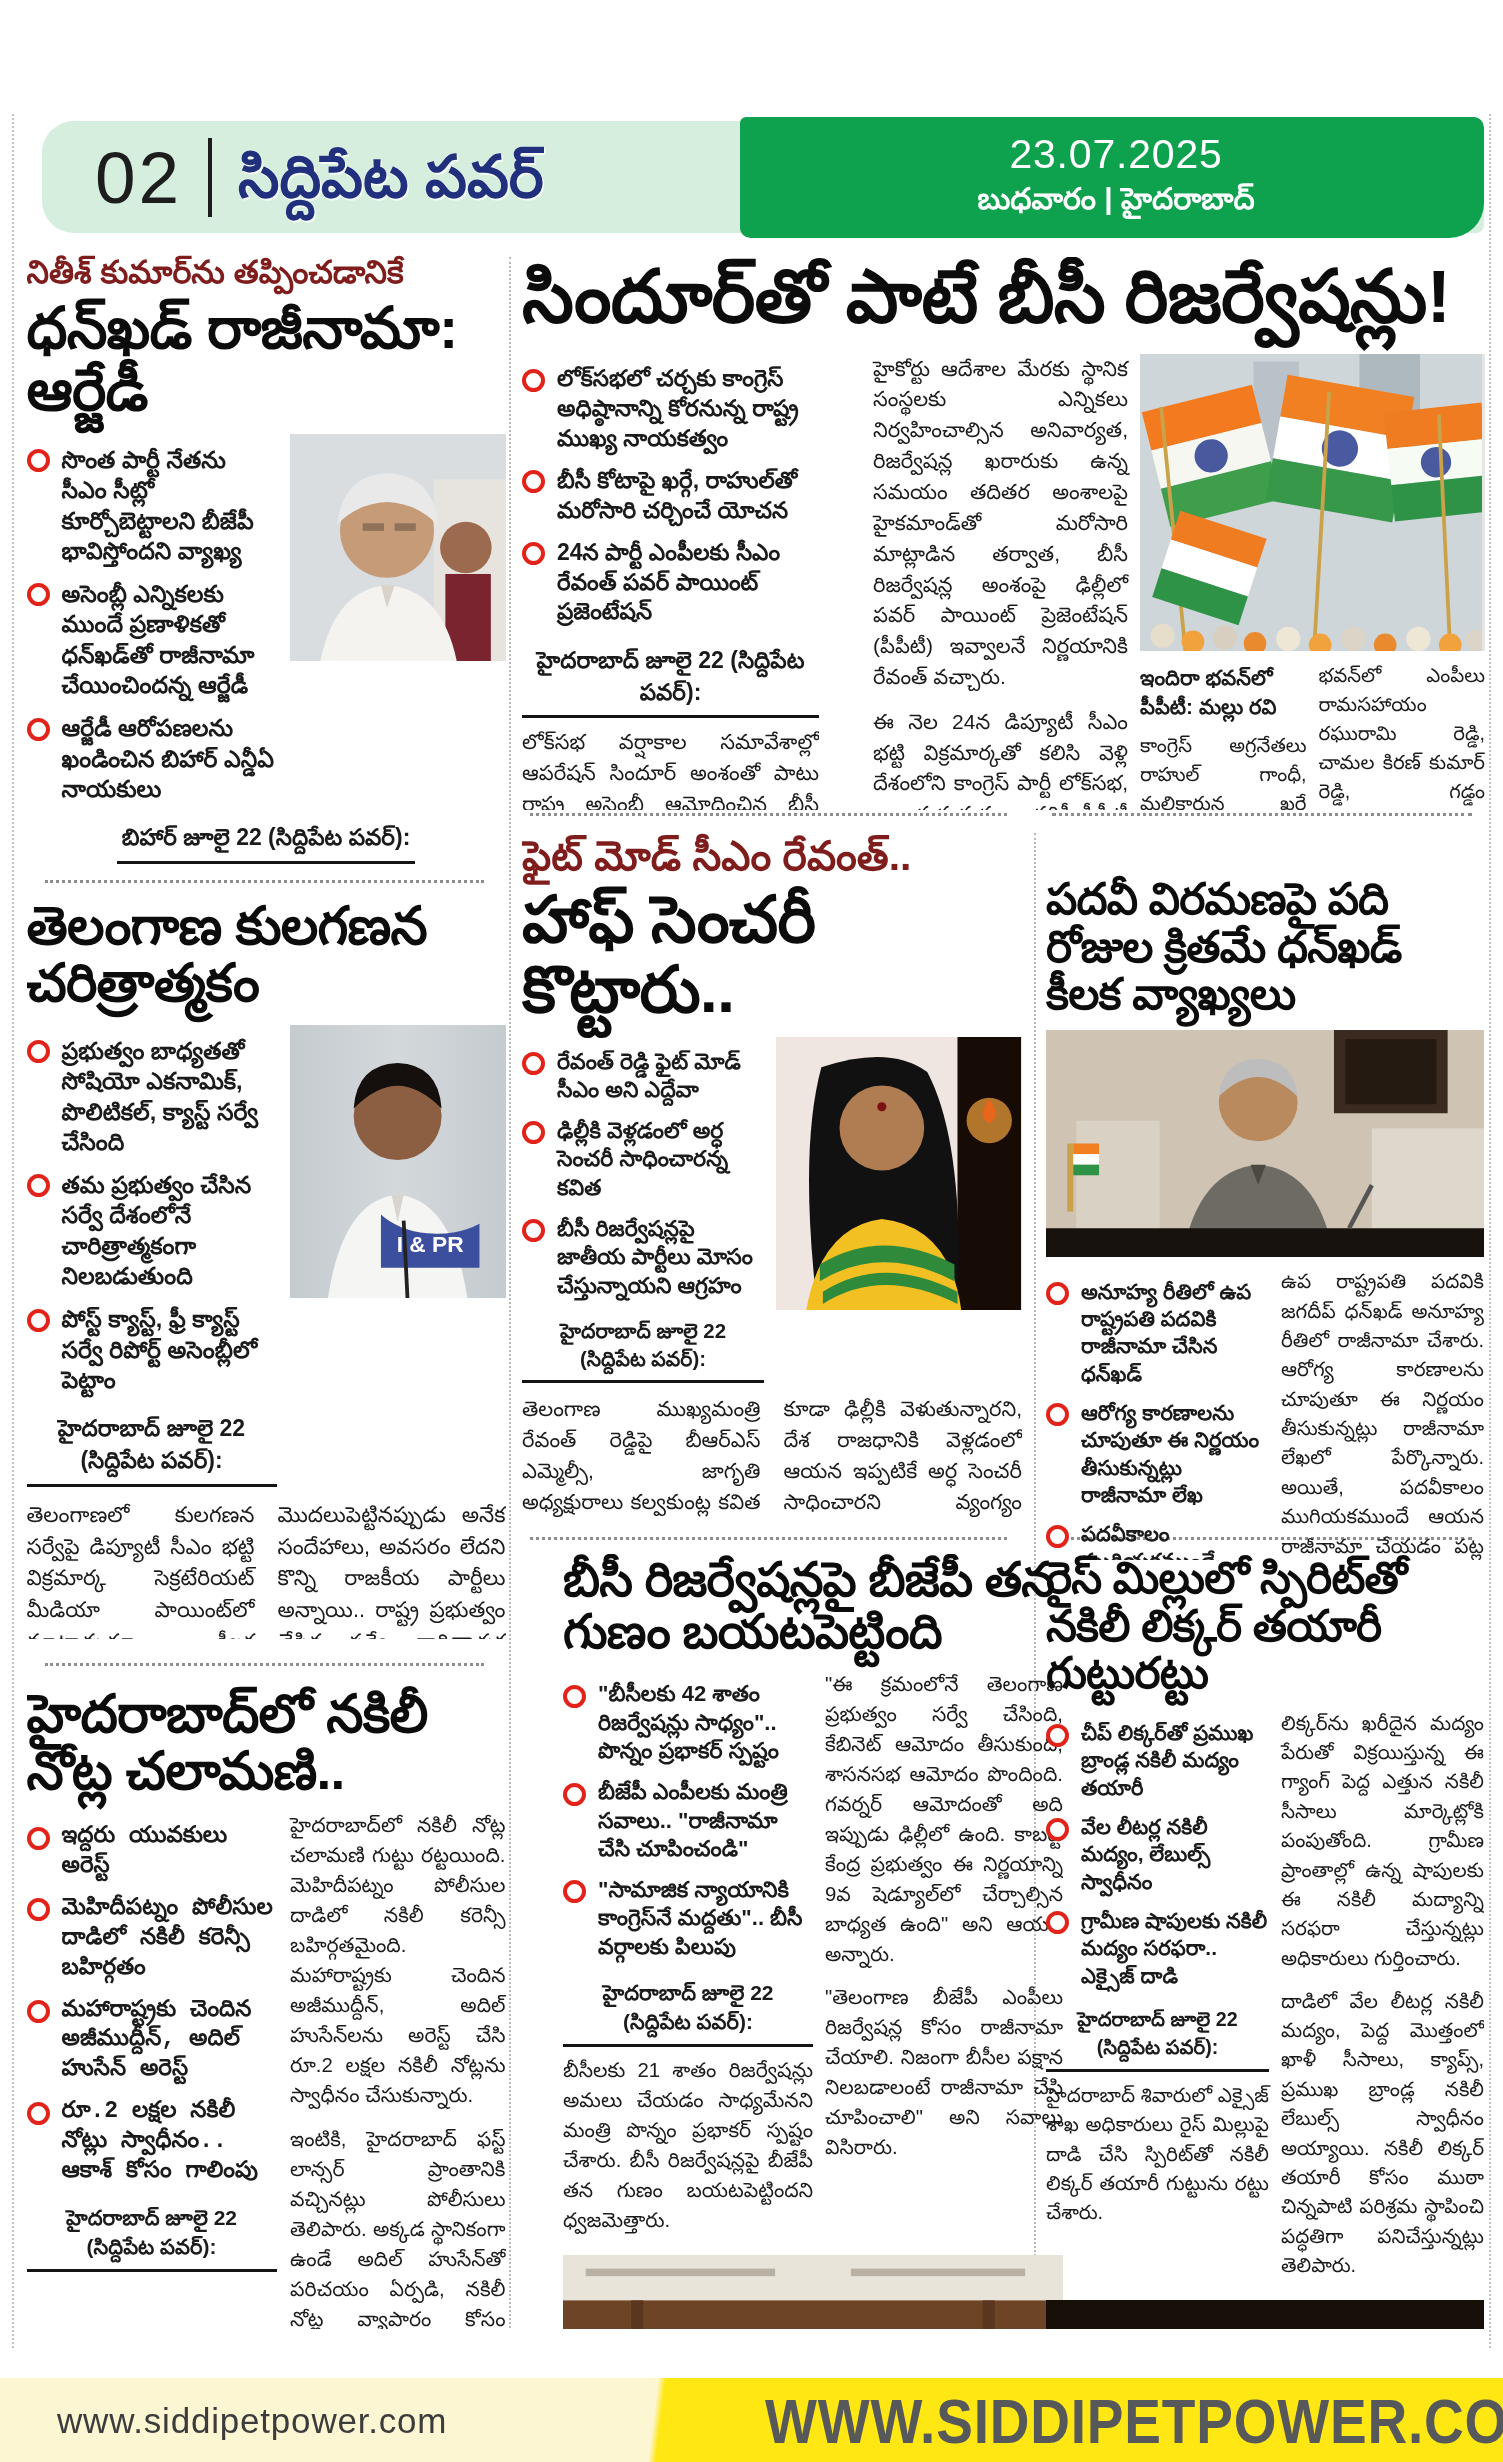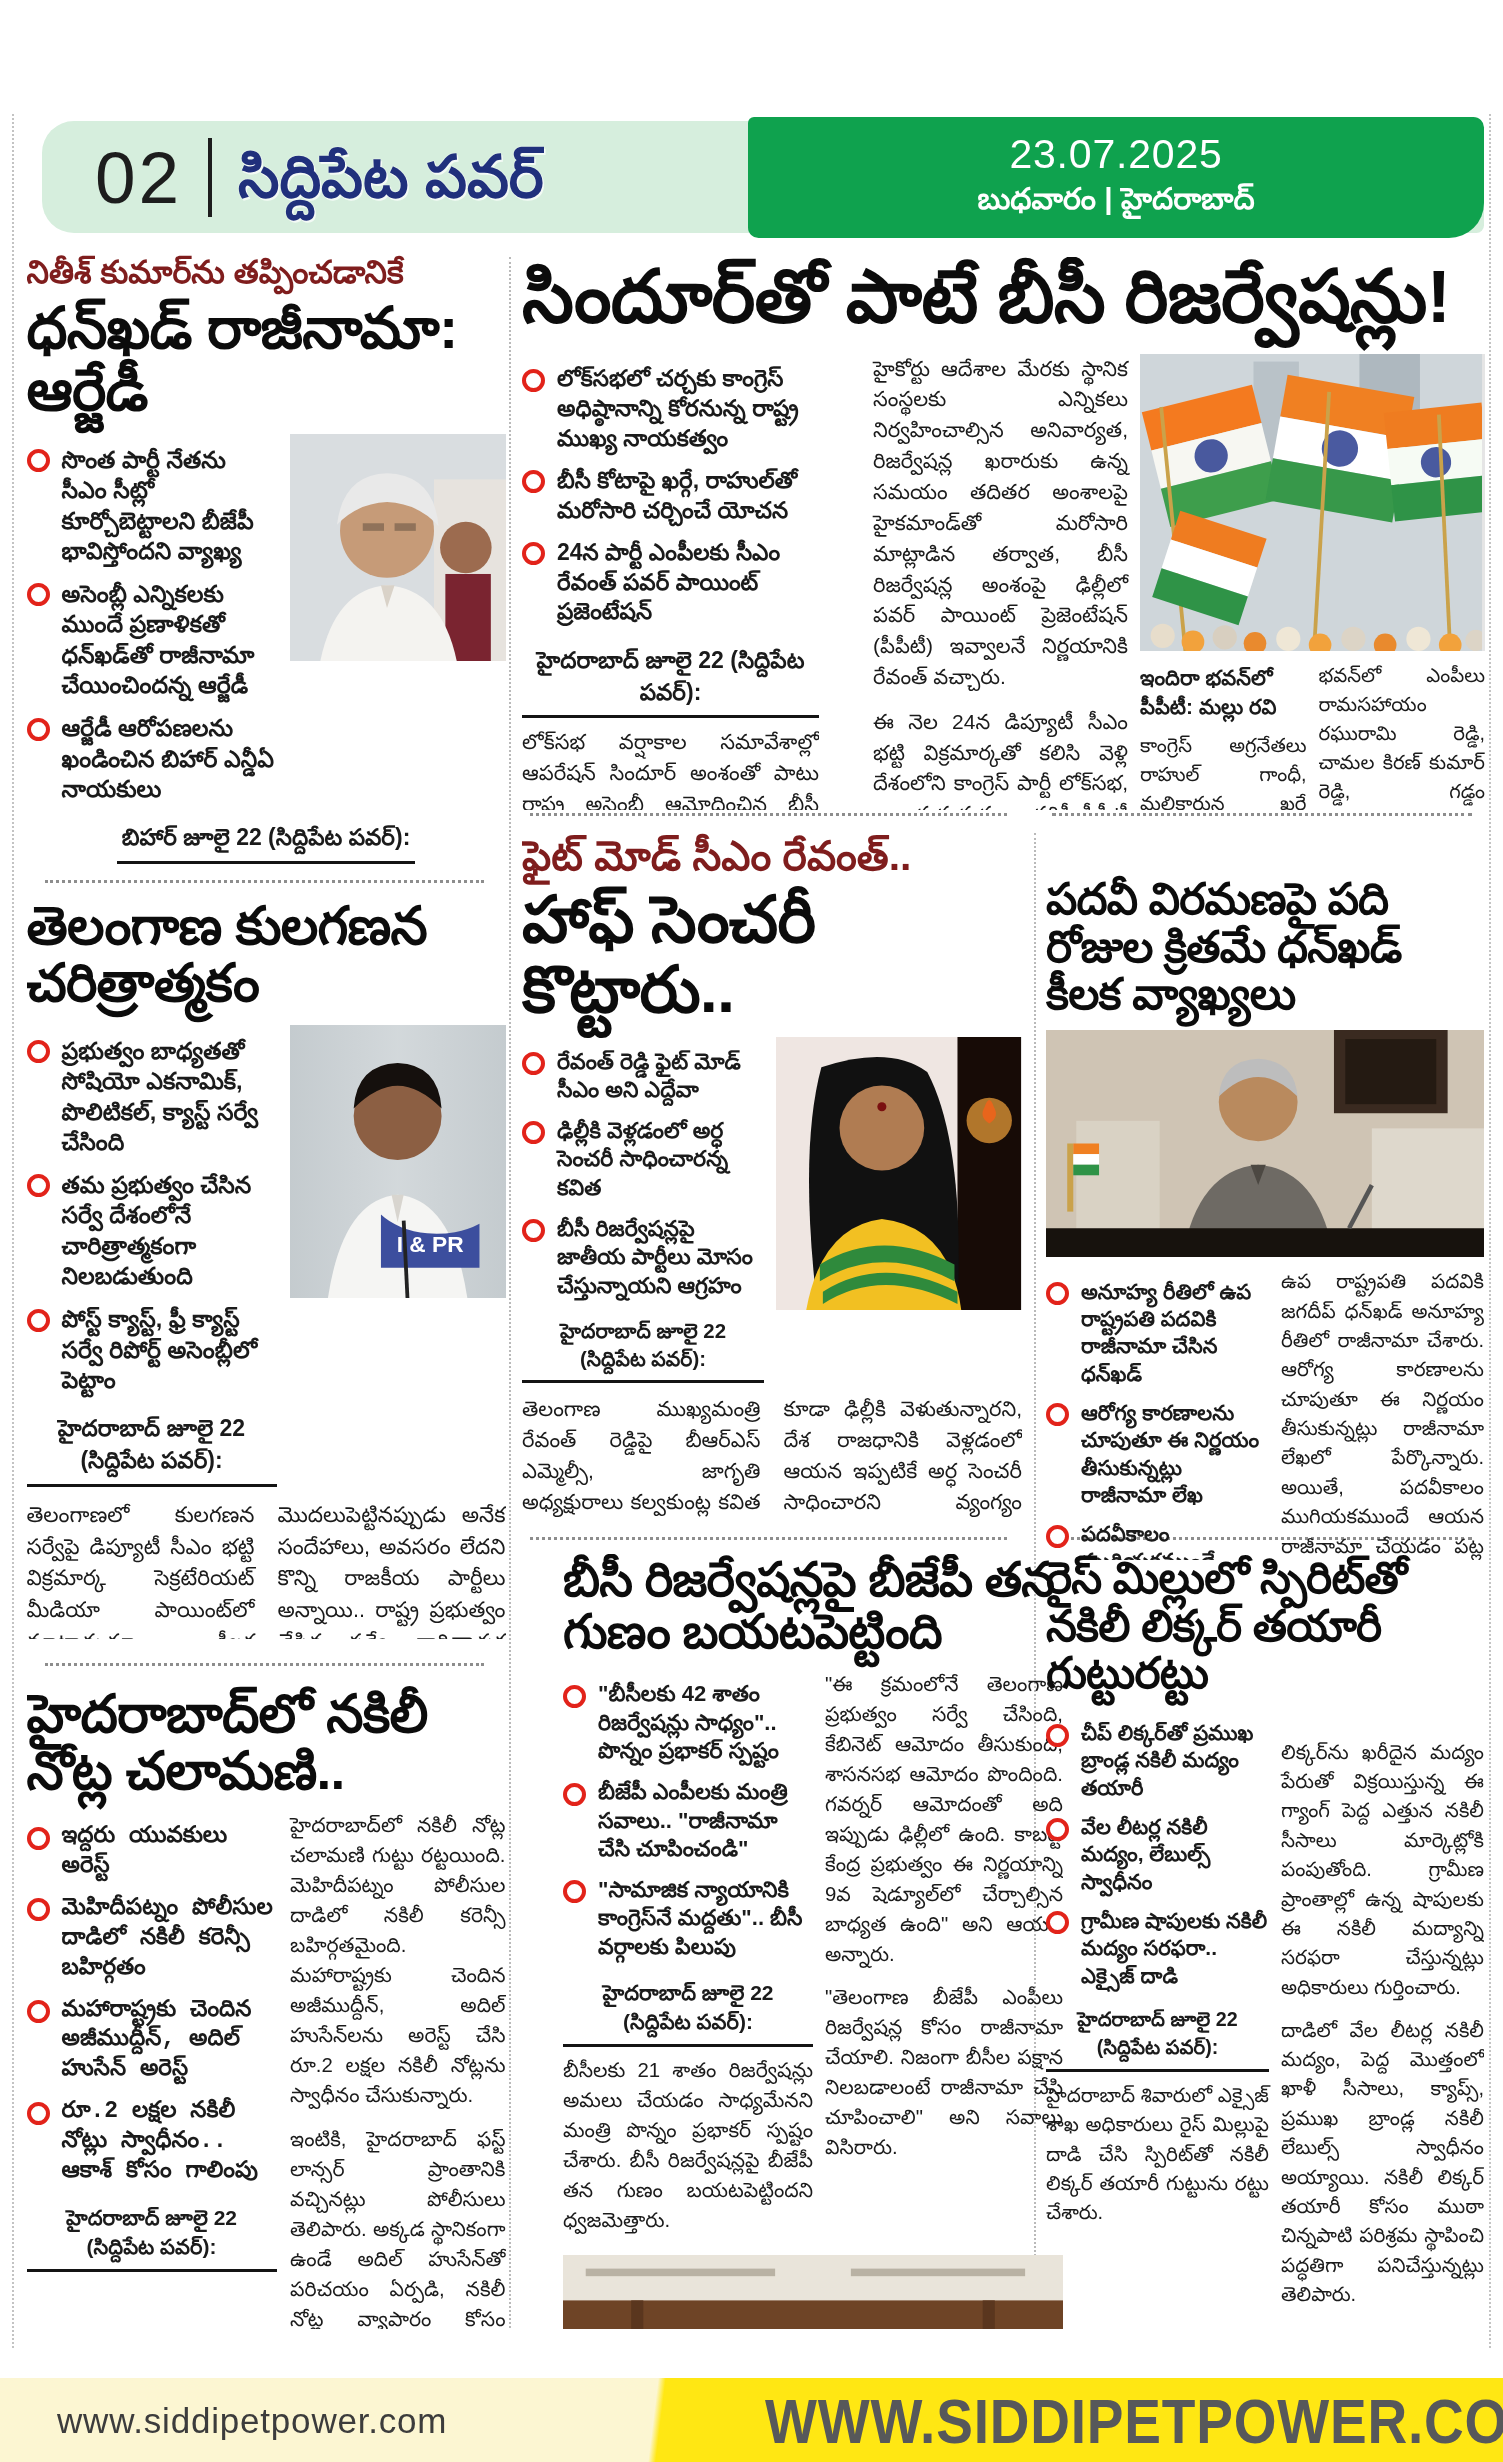--- a/index.html
+++ b/index.html
@@ -11,21 +11,21 @@
   
   .masthead{position:absolute;left:42px;top:121px;width:1442px;height:112px;
             background:#d6eedd;border-radius:32px 7.6px 7.6px 32px;}
   .mast-left{position:absolute;left:53px;top:0;height:112px;display:flex;align-items:center;gap:26px;}
   .pageno{font-size:73px;font-weight:300;color:#1d1d1d;letter-spacing:3px;line-height:1;}
   .vbar{width:3.8px;height:79px;background:#1d1d1d;}
   .brand{font-size:59px;font-weight:800;color:#20307c;line-height:1;
          text-shadow:0 0 1.5px #fff,1.5px 1.5px 0 rgba(255,255,255,.7);}
   .mast-right{position:absolute;right:0;top:-4.5px;width:736px;height:121px;background:#0fa24e;
               border-radius:6px 10.6px 35px 10.6px;display:flex;flex-direction:column;justify-content:center;
-              align-items:center;color:#fff;}
+              align-items:center;color:#fff;padding-left:8px;}
   .mast-date{font-size:41px;font-weight:400;letter-spacing:0.8px;}
   .mast-daycity{font-size:30px;font-weight:700;margin-top:4.5px;}
 
   
   .vrule{position:absolute;border-left:2.3px dotted #b9b9b9;}
   .hsep{position:absolute;border-top:3px dotted #8d8d8d;}
 
   
   .article{position:absolute;overflow:hidden;}
   .kicker{font-weight:800;color:#7f1d1d;line-height:1.15;}
@@ -445,21 +445,21 @@
           <li>
               <span class="ring"></span>
               <span>గ్రామీణ షాపులకు నకిలీ మద్యం సరఫరా.. ఎక్సైజ్ దాడి</span>
             </li>
         </ul>
         <div class="dl-wrap"><span class="dateline" style="font-size:19.7px;">హైదరాబాద్ జూలై 22 (సిద్దిపేట పవర్):</span></div>
         <div class="body-txt" style="font-size:20px;margin-top:9px;">
           <p>హైదరాబాద్ శివారులో ఎక్సైజ్ శాఖ అధికారులు రైస్ మిల్లుపై దాడి చేసి స్పిరిట్‌తో నకిలీ లిక్కర్ తయారీ గుట్టును రట్టు చేశారు.</p>
         </div>
       </div>
-      <div class="body-txt" style="flex:1;font-size:20px;margin-top:29px;">
+      <div class="body-txt" style="flex:1;font-size:20px;">
         <p>లిక్కర్‌ను ఖరీదైన మద్యం పేరుతో విక్రయిస్తున్న ఈ గ్యాంగ్ పెద్ద ఎత్తున నకిలీ సీసాలు మార్కెట్లోకి పంపుతోంది. గ్రామీణ ప్రాంతాల్లో ఉన్న షాపులకు ఈ నకిలీ మద్యాన్ని సరఫరా చేస్తున్నట్లు అధికారులు గుర్తించారు.</p>
         <p>దాడిలో వేల లీటర్ల నకిలీ మద్యం, పెద్ద మొత్తంలో ఖాళీ సీసాలు, క్యాప్స్, ప్రముఖ బ్రాండ్ల నకిలీ లేబుల్స్ స్వాధీనం అయ్యాయి. నకిలీ లిక్కర్ తయారీ కోసం ముఠా చిన్నపాటి పరిశ్రమ స్థాపించి పద్ధతిగా పనిచేస్తున్నట్లు తెలిపారు.</p>
       </div>
     </div>
     <div class="photo" style="width:438px;height:326px;margin-top:6px;">
       <svg width="438" height="326" viewBox="0 0 578 430" preserveAspectRatio="none">
         <rect width="578" height="430" fill="#171009"></rect>
         <g>
           <path d="M40 430 L40 180 q0-26 14-34 l0-36 h22 l0 36 q14 8 14 34 L90 430 Z" fill="#24301f"></path>
           <rect x="44" y="250" width="42" height="90" fill="#e8e2d2"></rect>

